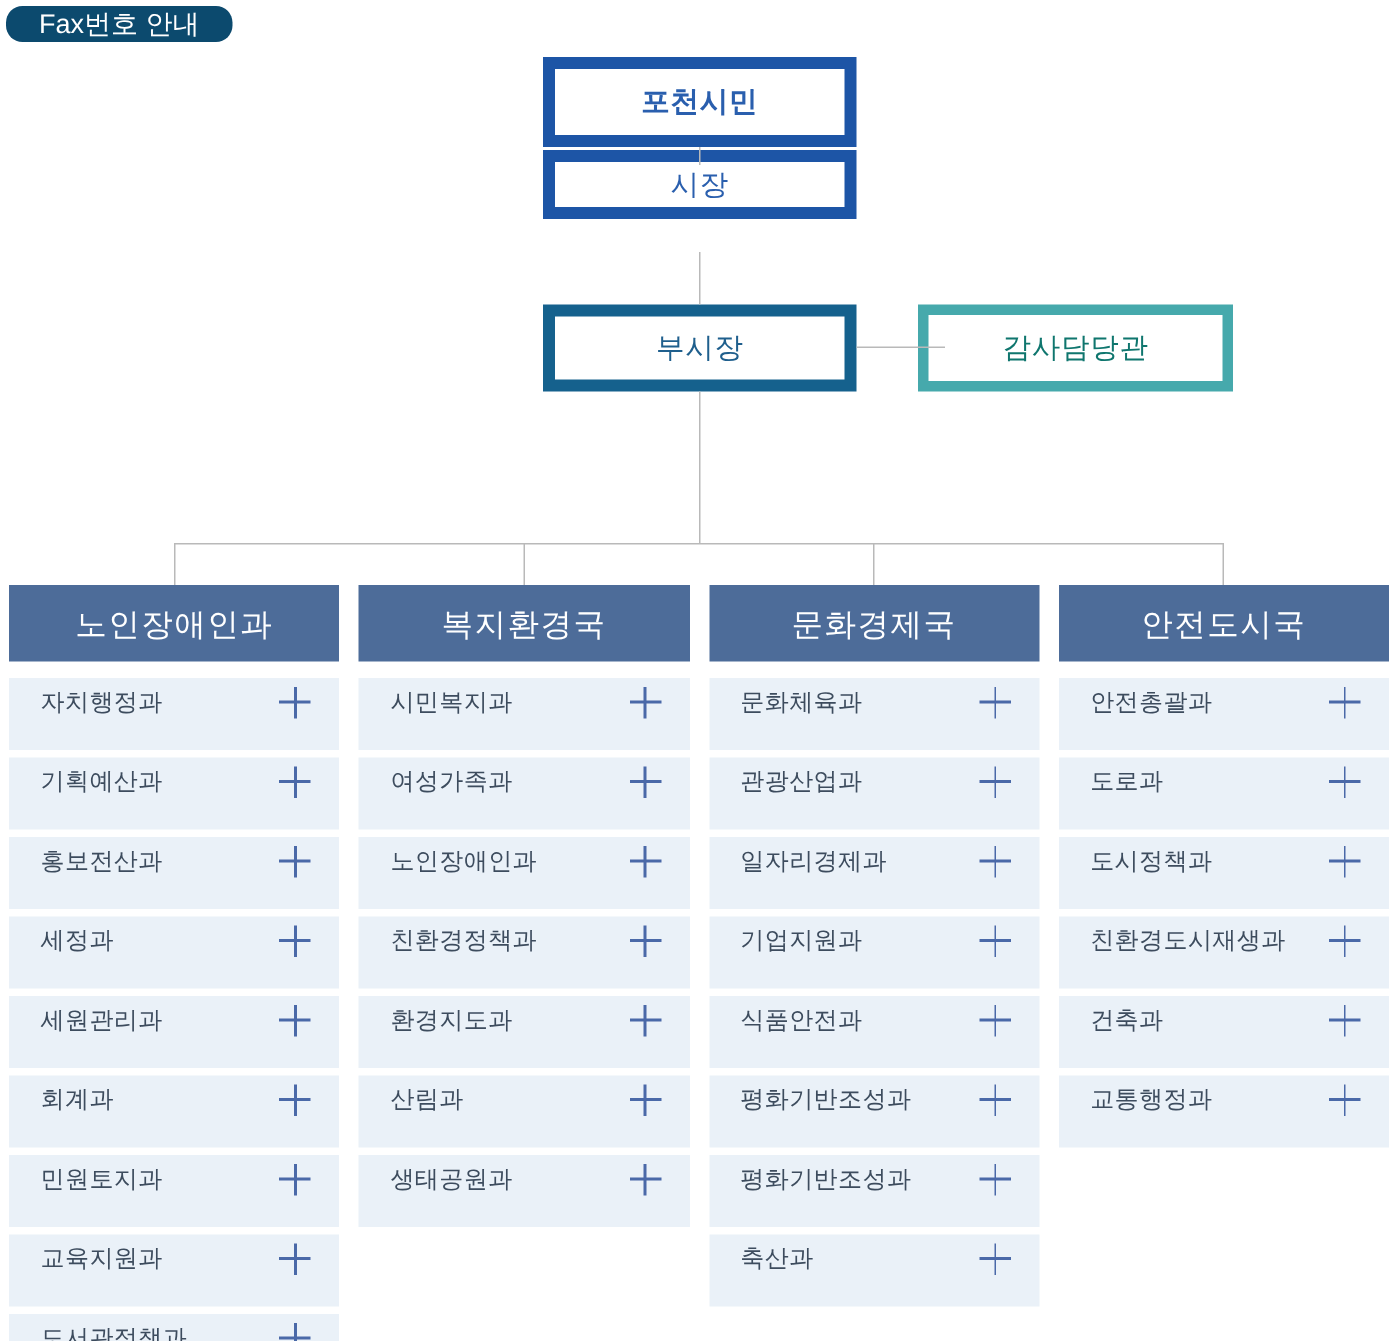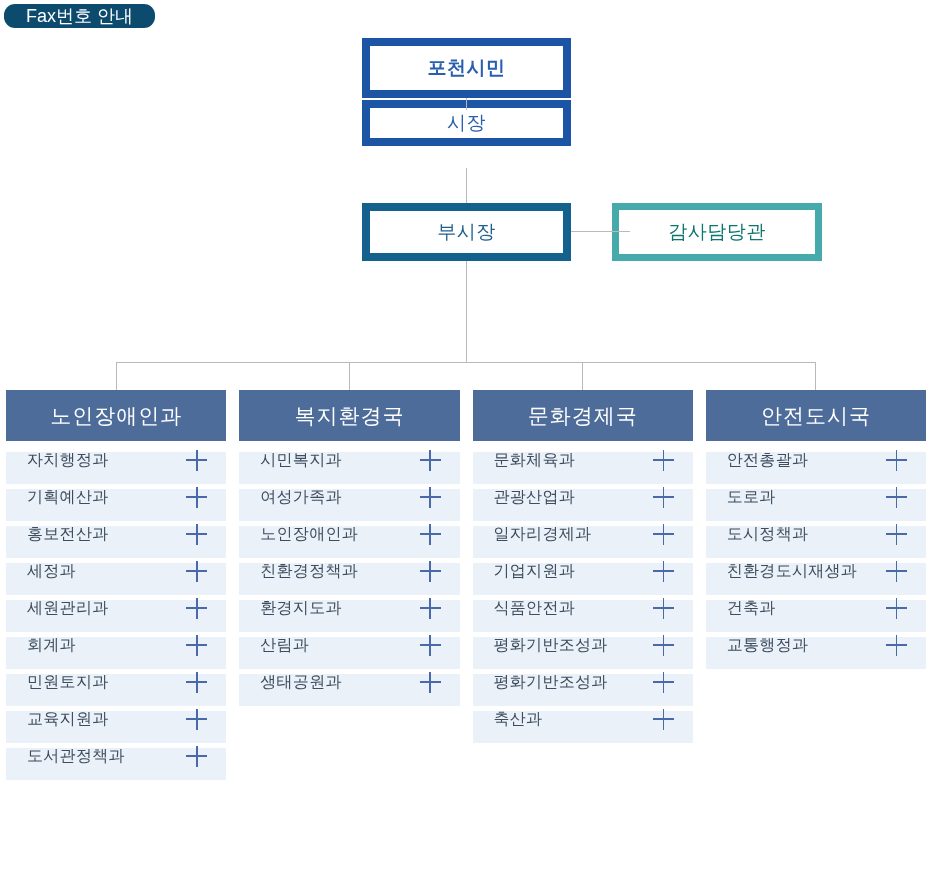--- a/index.html
+++ b/index.html
@@ -64,21 +64,21 @@
     display: grid; grid-template-columns: repeat(4, 1fr); column-gap: 13px;
   }
   .column { display: flex; flex-direction: column; }
   .col-header {
     height: 51px; margin-bottom: 11px;
     background: #4d6c99; color: #ffffff;
     font-size: 21px; letter-spacing: 1px;
     display: flex; align-items: center; justify-content: center;
   }
   .dept-row {
-    height: 32px; margin-bottom: 5px;
+    height: 48px; margin-bottom: 5px;
     background: #eaf1f8;
     display: flex; align-items: center; justify-content: space-between;
     padding: 0 19px 16px 21px;
     cursor: pointer;
   }
   .dept-label { color: #3d4c5e; font-size: 16px; letter-spacing: 0.3px; }
   .plus { position: relative; width: 21px; height: 21px; flex: 0 0 auto; }
   .plus::before {
     content: ""; position: absolute; left: 0; right: 0; top: 50%;
     height: 1.5px; margin-top: -0.75px; background: #4a69a8;

